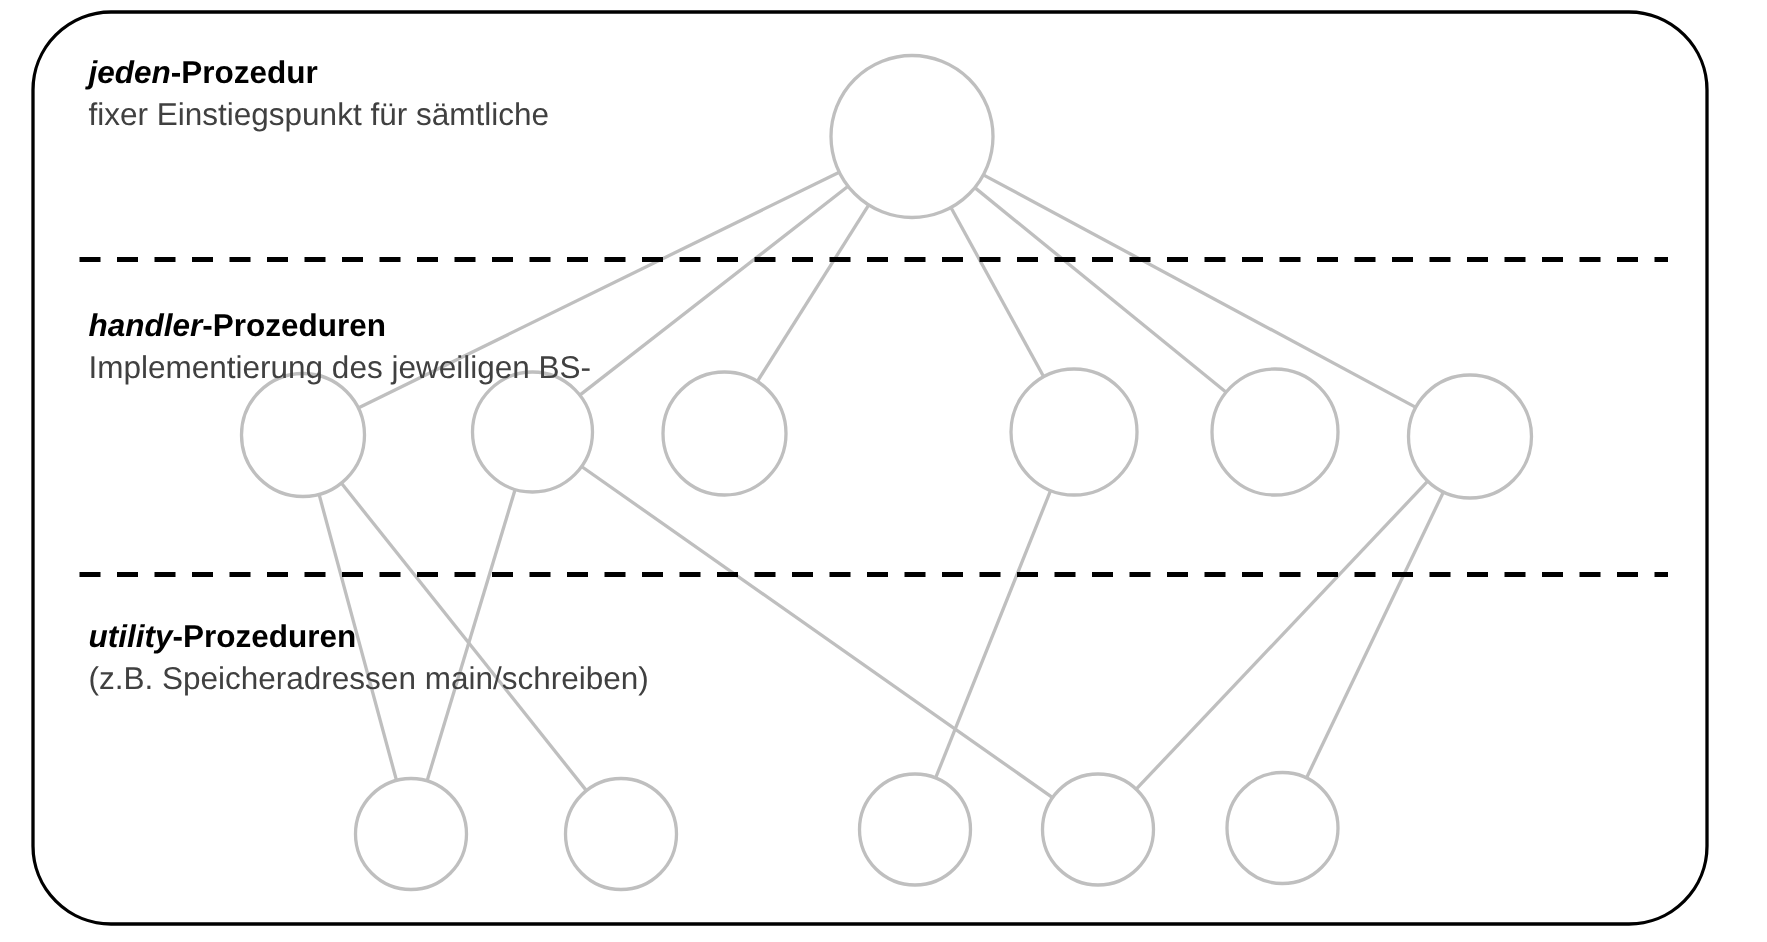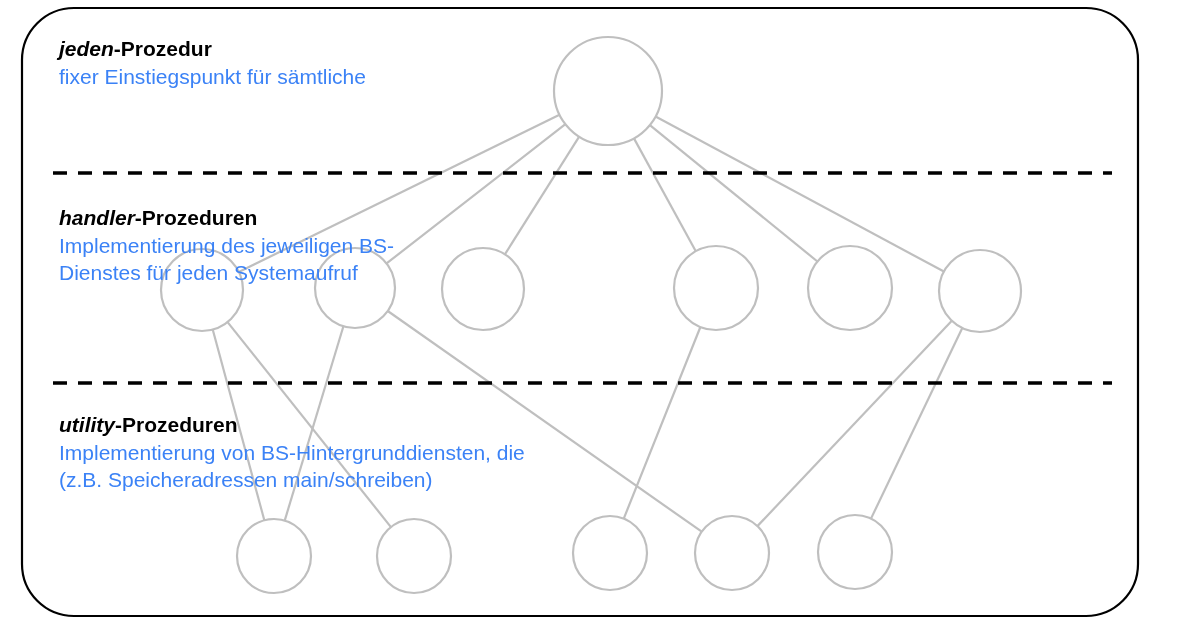--- a/index.html
+++ b/index.html
@@ -33,21 +33,21 @@
     line-height: 26px;
     white-space: nowrap;
     margin: 0 0 1px 0;
   }
   .block-title .em {
     font-style: italic;
   }
   .block-body {
     font-size: 21px;
     font-weight: normal;
-    color: #3b82f6;
+    color: #404040;
     line-height: 27px;
     white-space: nowrap;
     margin: 0;
   }
   #block-main  { left: 59px; top: 36px; }
   #block-handler { left: 59px; top: 205px; }
   #block-utility { left: 59px; top: 412px; }
 </style>
 </head>
 <body>
@@ -98,24 +98,22 @@
       <span class="em">jeden</span><span>-Prozedur</span>
     </div>
     <div class="block-body">fixer Einstiegspunkt für sämtliche</div>
   </div>
 
   <div class="text-block" id="block-handler">
     <div class="block-title">
       <span class="em">handler</span><span>-Prozeduren</span>
     </div>
     <div class="block-body">Implementierung des jeweiligen BS-</div>
-    <div class="block-body">Dienstes für jeden Systemaufruf</div>
   </div>
 
   <div class="text-block" id="block-utility">
     <div class="block-title">
       <span class="em">utility</span><span>-Prozeduren</span>
     </div>
-    <div class="block-body">Implementierung von BS-Hintergrunddiensten, die</div>
     <div class="block-body">(z.B. Speicheradressen main/schreiben)</div>
   </div>
 
 </div>
 
 </body></html>

